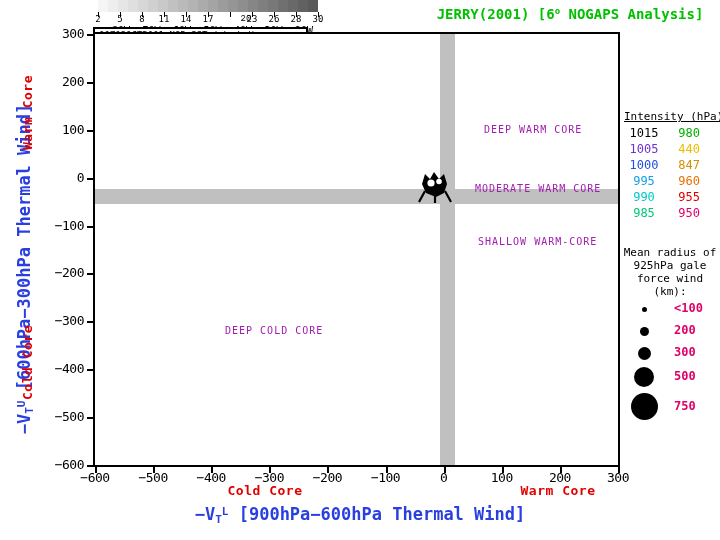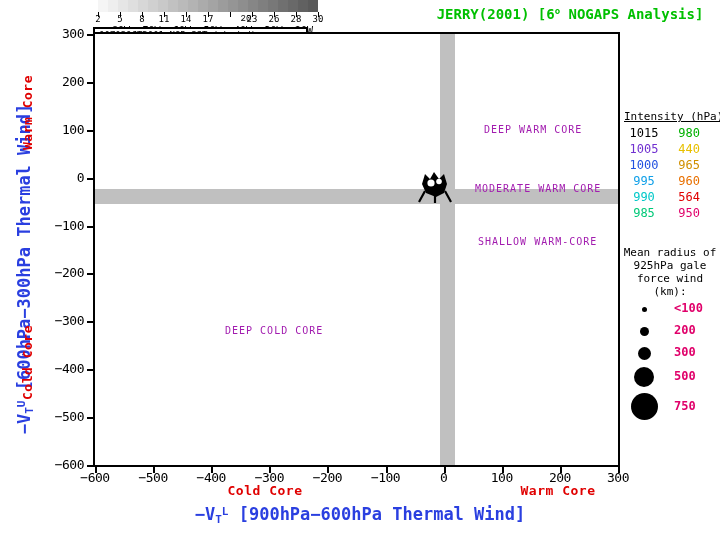--- a/index.html
+++ b/index.html
@@ -345,29 +345,29 @@
       <div class="int-row" style="position: relative;">
         <div class="int-left" style="color: rgb(0, 0, 0);">1015</div>
         <div class="int-right" style="color: rgb(0, 176, 0);">980</div>
       </div>
       <div class="int-row" style="position: relative;">
         <div class="int-left" style="color: rgb(112, 48, 208);">1005</div>
         <div class="int-right" style="color: rgb(232, 192, 0);">440</div>
       </div>
       <div class="int-row" style="position: relative;">
         <div class="int-left" style="color: rgb(32, 80, 224);">1000</div>
-        <div class="int-right" style="color: rgb(208, 144, 0);">965</div>
+        <div class="int-right" style="color: rgb(208, 144, 0);">847</div>
       </div>
       <div class="int-row" style="position: relative;">
         <div class="int-left" style="color: rgb(16, 160, 232);">995</div>
         <div class="int-right" style="color: rgb(232, 112, 0);">960</div>
       </div>
       <div class="int-row" style="position: relative;">
         <div class="int-left" style="color: rgb(0, 200, 200);">990</div>
-        <div class="int-right" style="color: rgb(224, 0, 0);">564</div>
+        <div class="int-right" style="color: rgb(224, 0, 0);">955</div>
       </div>
       <div class="int-row" style="position: relative;">
         <div class="int-left" style="color: rgb(0, 200, 120);">985</div>
         <div class="int-right" style="color: rgb(224, 0, 106);">950</div>
       </div>
     </div>
   <div class="abs" id="radius-title" style="left:0px;top:136px;">Mean radius of 925hPa gale force wind (km):</div>
   <div class="abs" id="radius-rows" style="left:0px;top:180px;width:100px;">
       <div class="size-row" style="position: relative; height: 22px; margin-top: 8px;">
         <div class="size-dot" style="width: 5px; height: 5px; left: 21.5px; top: 8.5px;"></div>

